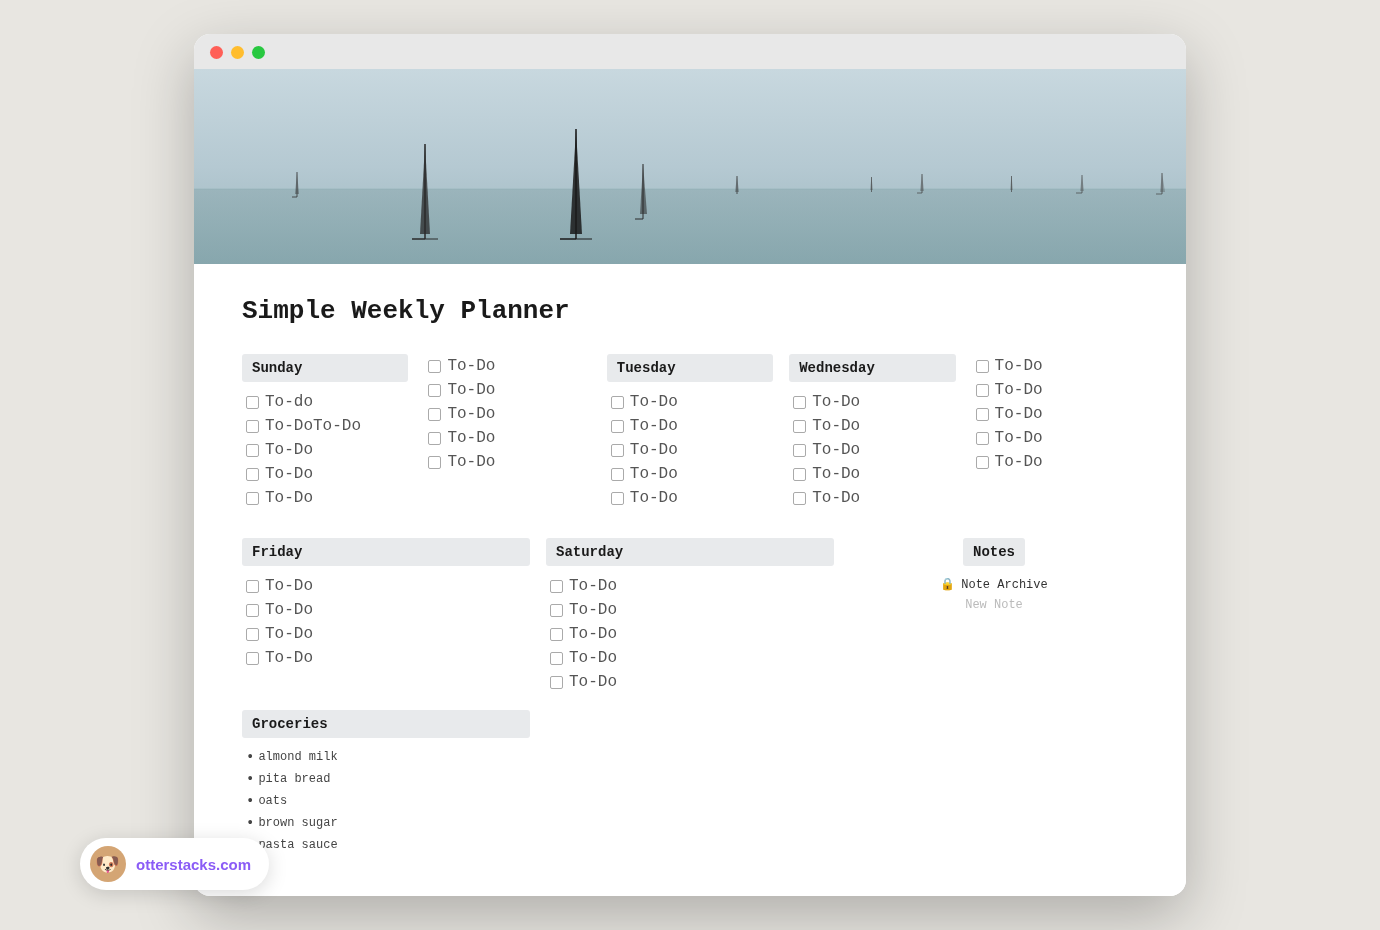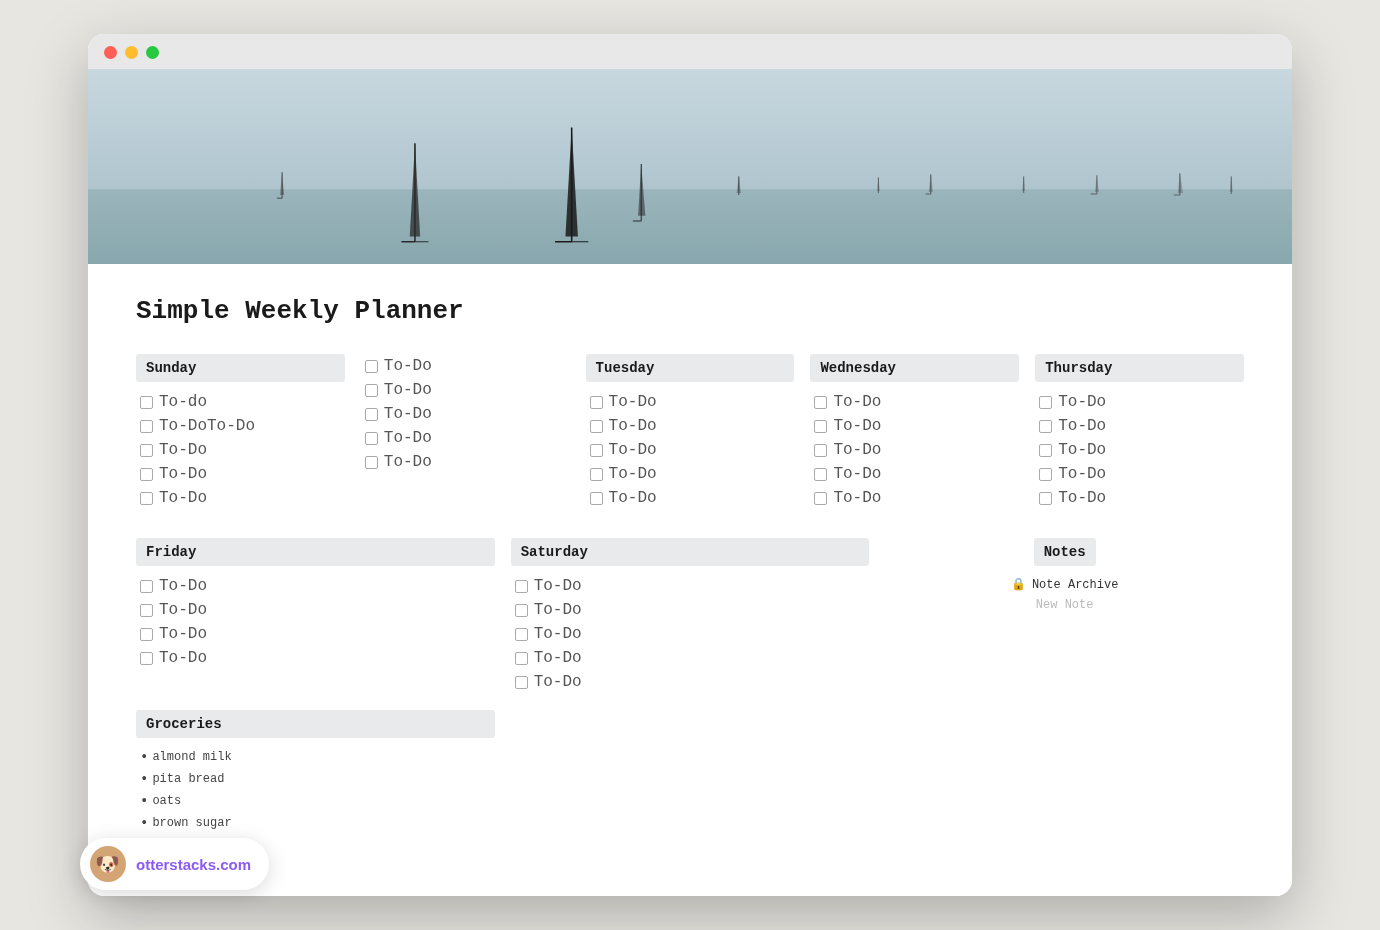--- a/index.html
+++ b/index.html
@@ -5,21 +5,21 @@
     * { box-sizing: border-box; margin: 0; padding: 0; }
     body {
       background: #e8e6e1;
       display: flex;
       align-items: center;
       justify-content: center;
       min-height: 100vh;
       font-family: -apple-system, BlinkMacSystemFont, 'Segoe UI', sans-serif;
     }
     .browser-window {
-      width: 1204px;
+      width: 992px;
       background: #fff;
       border-radius: 16px;
       box-shadow: 0 20px 60px rgba(0,0,0,0.25);
       overflow: hidden;
     }
     .browser-chrome {
       background: #e8e8e8;
       padding: 12px 16px 0 16px;
       display: flex;
       flex-direction: column;
@@ -372,21 +372,20 @@
           <div class="todo-item">
             <div class="checkbox"></div>
             <span>To-Do</span>
           </div>
           <div class="todo-item">
             <div class="checkbox"></div>
             <span>To-Do</span>
           </div>
         </div>
         <div class="day-column">
-          <div class="day-header">Thursday</div>
           <div class="todo-item">
             <div class="checkbox"></div>
             <span>To-Do</span>
           </div>
           <div class="todo-item">
             <div class="checkbox"></div>
             <span>To-Do</span>
           </div>
           <div class="todo-item">
             <div class="checkbox"></div>

